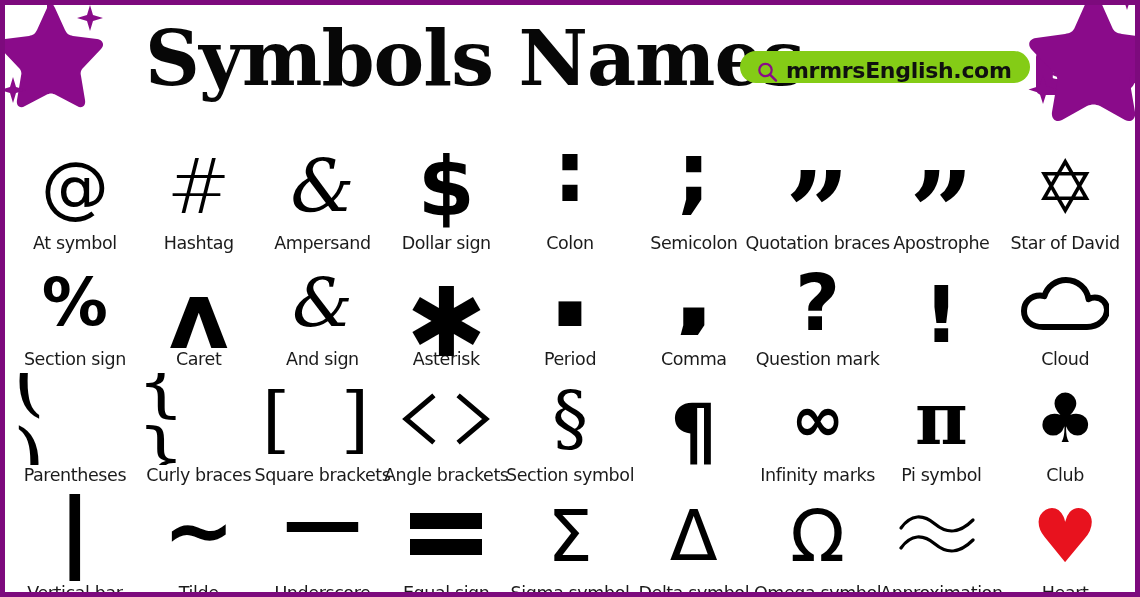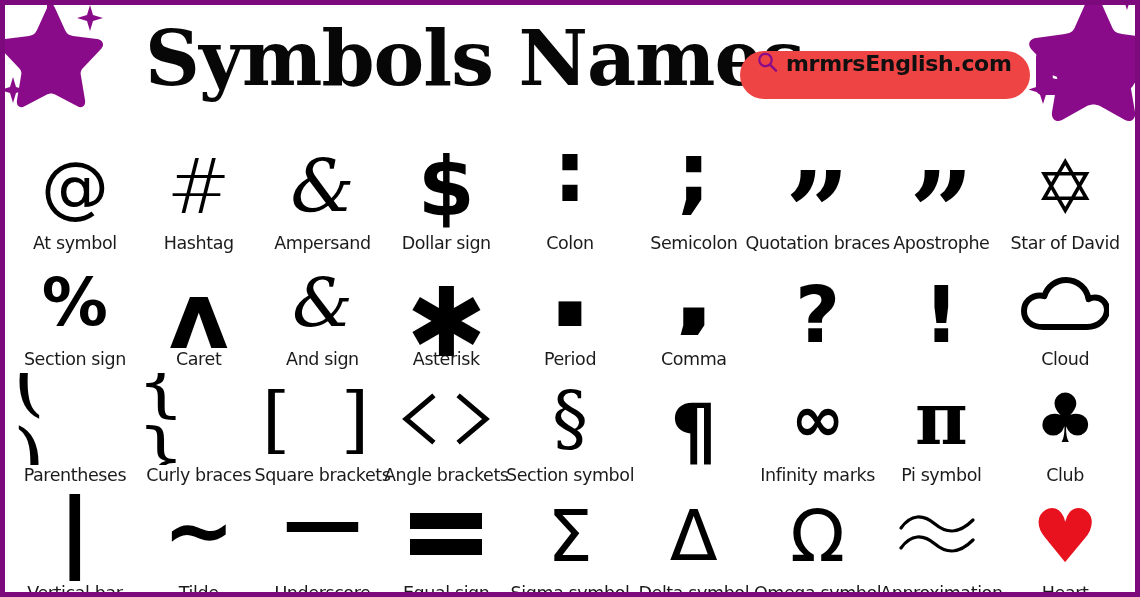--- a/index.html
+++ b/index.html
@@ -59,26 +59,26 @@
   .search-wrap {
     position: absolute;
     left: 735px;
     top: 46px;
     display: flex;
     align-items: stretch;
     height: 44px;
   }
   .search-field {
     display: flex;
-    align-items: flex-start;
+    align-items: flex-end;
     gap: 8px;
-    background: #ef4444;
+    background: #84cc16;
     border-radius: 24px;
     padding: 0 18px 0 16px;
-    height: 48px;
+    height: 32px;
     box-sizing: border-box;
   }
   .search-icon svg { display: block; }
   .search-value {
     font-family: "DejaVu Sans", "Liberation Sans", sans-serif;
     font-size: 22px;
     font-weight: bold;
     color: #101010;
     letter-spacing: -0.3px;
     white-space: nowrap;
@@ -323,20 +323,21 @@
       <div class="cell">
         <div class="glyph g-comma">
             <span>,</span>
           </div>
         <div class="label">Comma</div>
       </div>
       <div class="cell">
         <div class="glyph g-question">
             <span>?</span>
           </div>
+        <div class="label">Question mark</div>
       </div>
       <div class="cell">
         <div class="glyph g-exclam">
             <span>!</span>
           </div>
       </div>
       <div class="cell">
         <div class="glyph g-cloud">
           <svg width="88" height="54" viewBox="0 0 88 54" aria-hidden="true">
             <path d="M22 51 C10 51 3 44 3 35 C3 26 10 19.5 19 19.5 C20.5 19.5 22 19.7 23.4 20.1

